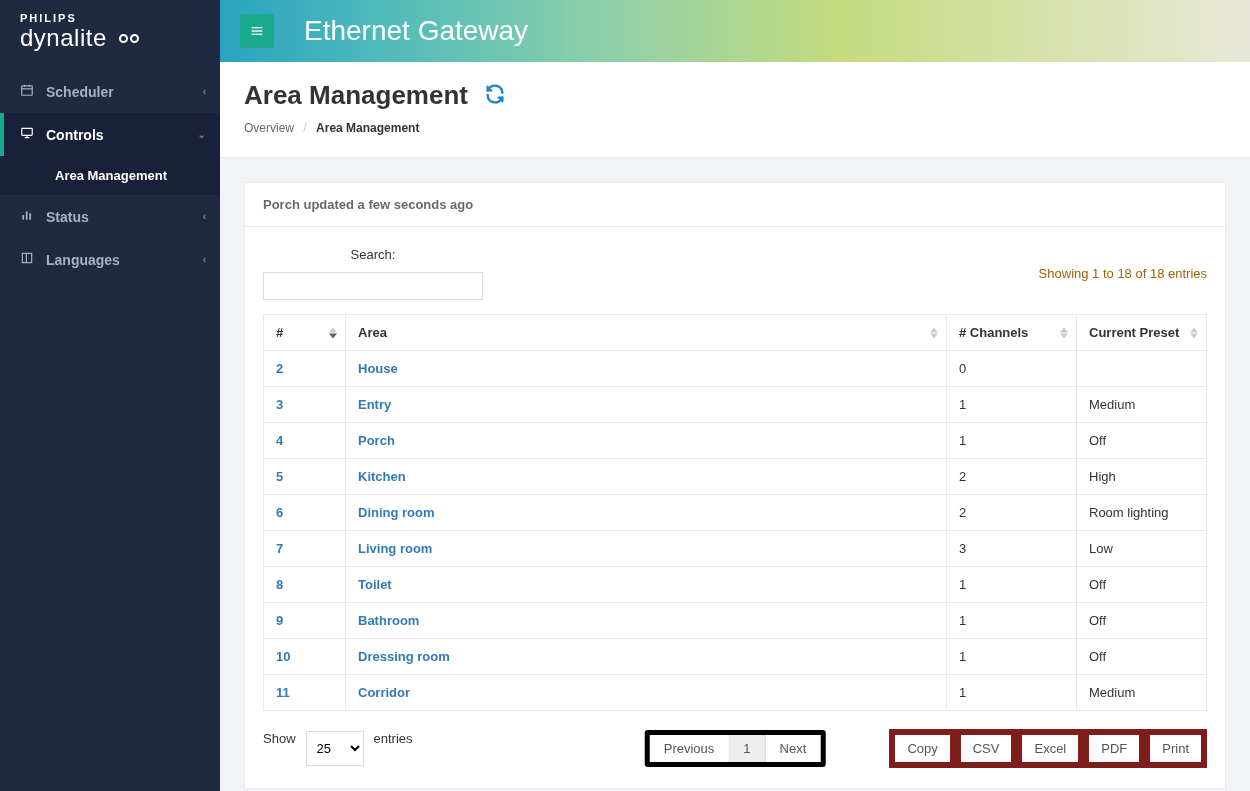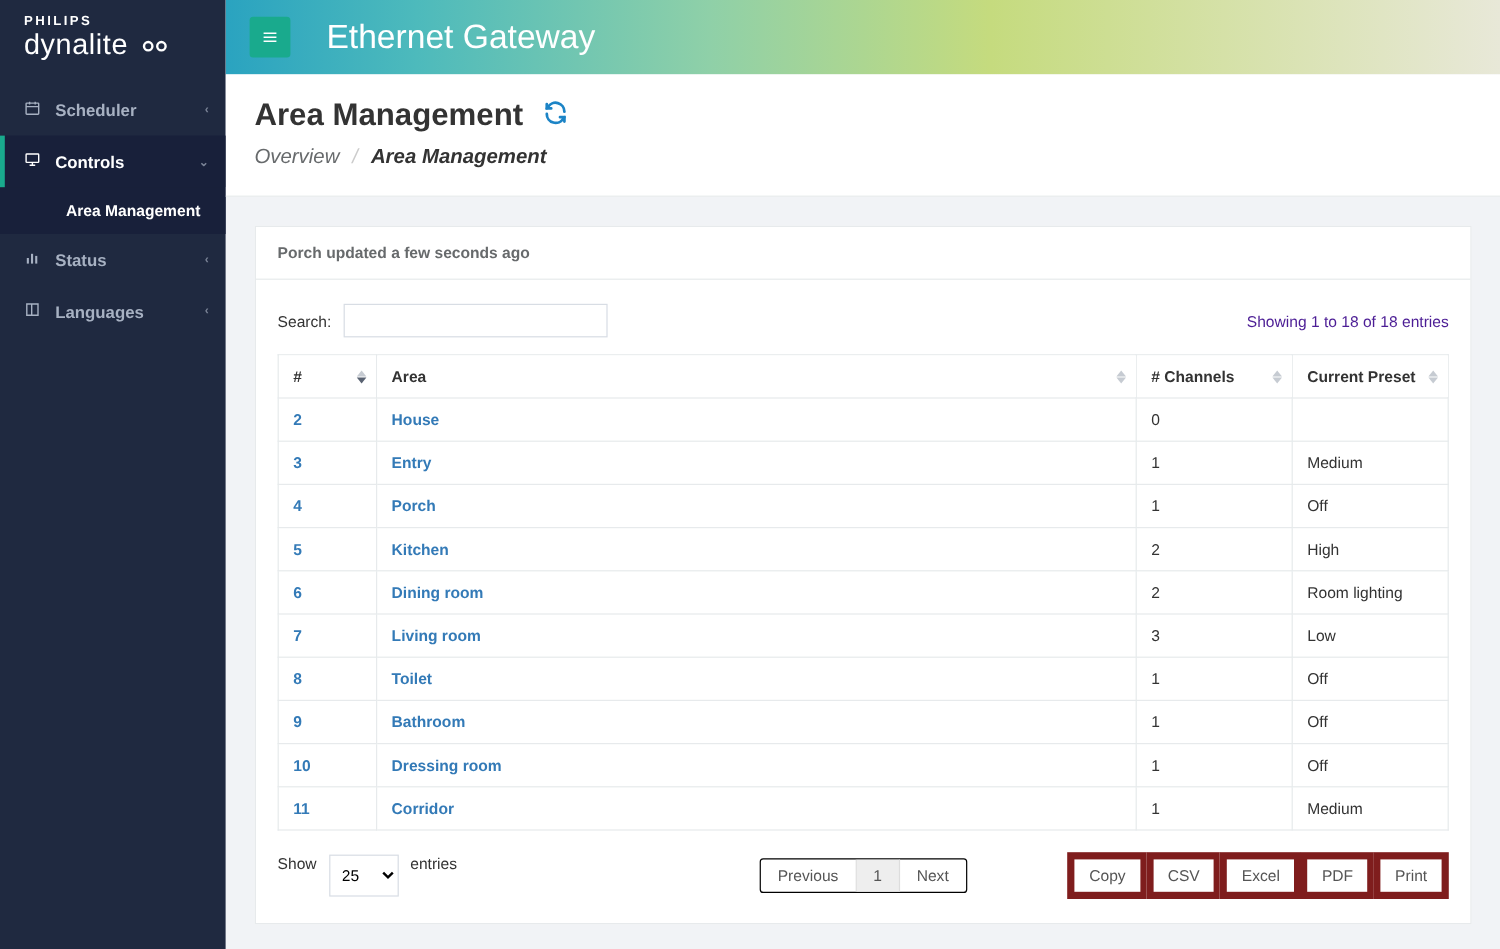--- a/index.html
+++ b/index.html
@@ -9,21 +9,21 @@
   color: #333;
   background: #f1f3f6;
   width: 1250px;
   height: 791px;
   overflow: hidden;
 }
 .app { display: flex; height: 100%; }
 
 
 .sidebar {
-  width: 188px;
+  width: 220px;
   background: #1f2940;
   color: #a7b1c2;
   flex-shrink: 0;
 }
 .logo-block {
   padding: 12px 20px 18px 20px;
   color: #fff;
 }
 .logo-brand {
   font-size: 11px;
@@ -107,21 +107,21 @@
 
 .page-head {
   background: #fff;
   padding: 18px 24px 22px 24px;
   border-bottom: 1px solid #e7eaec;
 }
 .page-title-row { display: flex; align-items: center; gap: 16px; }
 .page-h1 { font-size: 26px; font-weight: 700; color: #333; }
 .refresh-icon { color: #1c84c6; cursor: pointer; }
 .refresh-icon svg { width: 22px; height: 22px; }
-.breadcrumb { margin-top: 10px; font-size: 17px; color: #888; font-style: italic; }
+.breadcrumb { margin-top: 10px; font-size: 12px; color: #888; }
 .breadcrumb .bc-link { color: #676a6c; }
 .breadcrumb .bc-sep { margin: 0 6px; color: #ccc; }
 .breadcrumb .bc-active { color: #333; font-weight: 700; }
 
 .content { padding: 24px; overflow: auto; flex: 1; }
 .panel { background: #fff; border: 1px solid #e7eaec; }
 .panel-head {
   padding: 14px 18px;
   border-bottom: 1px solid #e7eaec;
   color: #676a6c;
@@ -131,28 +131,28 @@
 .panel-body { padding: 20px 18px; }
 
 .controls-row {
   display: flex;
   justify-content: space-between;
   align-items: center;
   margin-bottom: 14px;
   font-size: 13px;
   color: #333;
 }
-.search-wrap { display: flex; align-items: center; gap: 10px; }
+.search-wrap { display: flex; align-items: center; gap: 10px; flex-direction: column; }
 .search-input {
   width: 220px; height: 28px;
   border: 1px solid #d8dde4;
   padding: 0 8px;
   font-size: 13px;
 }
-.info-text { color: #4c1d95; }
+.info-text { color: #a16207; }
 
 table.data {
   width: 100%;
   border-collapse: collapse;
   font-size: 13px;
 }
 table.data th, table.data td {
   border: 1px solid #e7eaec;
   padding: 10px 12px;
   text-align: left;
@@ -196,21 +196,21 @@
 .length-wrap { display: flex; align-items: flex-start; gap: 10px; }
 .length-select {
   width: 58px; height: 35px;
   border: 1px solid #d8dde4;
   padding: 0 6px;
   font-size: 13px;
   background: #fff;
 }
 .paginate {
   display: flex;
-  border: 1px solid #000000;
+  border: 5px solid #000000;
   border-radius: 3px;
   overflow: hidden;
   position: absolute;
   left: 50%;
   transform: translateX(-50%);
 }
 .paginate span {
   padding: 6px 14px;
   cursor: pointer;
   border-right: 1px solid #ddd;

